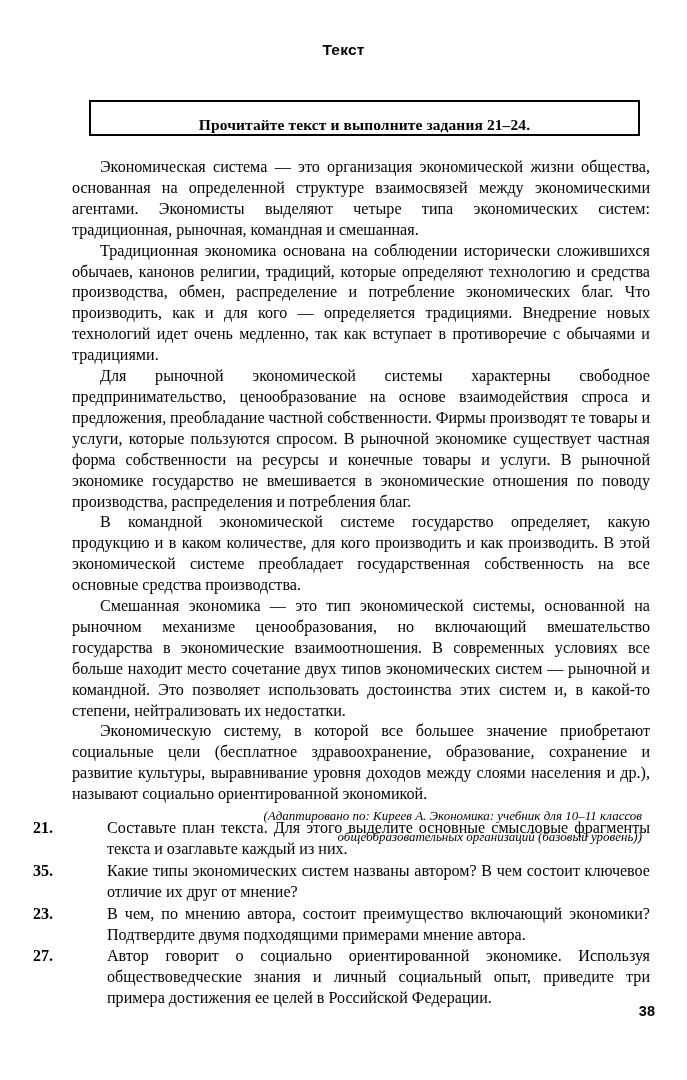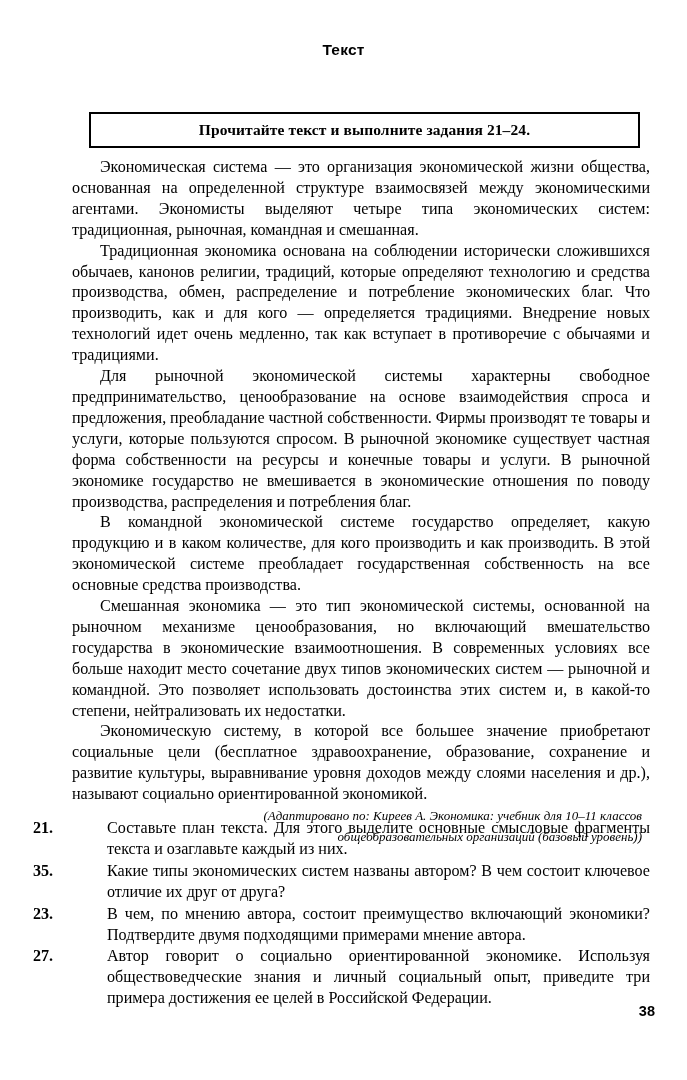--- a/index.html
+++ b/index.html
@@ -34,27 +34,27 @@
     font-family: "Liberation Sans", "DejaVu Sans", sans-serif;
     font-weight: bold;
     font-size: 15.5px;
     letter-spacing: 0.2px;
   }
 
   
   .instruction-box {
     position: absolute;
     left: 89px;
-    top: 112px;
+    top: 100px;
     width: 551px;
     height: 36px;
     box-sizing: border-box;
     border: 2.5px solid #000;
     display: flex;
-    align-items: center;
+    align-items: flex-end;
     justify-content: center;
   }
   .instruction-box .label {
     font-family: "Liberation Serif", "DejaVu Serif", serif;
     font-weight: bold;
     font-size: 15.5px;
     letter-spacing: 0.1px;
   }
 
   
@@ -155,21 +155,21 @@
     </p>
   </div>
 
   <div class="questions">
     <div class="question">
       <div class="qnum">21.</div>
       <div class="qtext">Составьте план текста. Для этого выделите основные смысловые фрагменты текста и озаглавьте каждый из них.</div>
     </div>
     <div class="question">
       <div class="qnum">35.</div>
-      <div class="qtext">Какие типы экономических систем названы автором? В чем состоит ключевое отличие их друг от друга?</div>
+      <div class="qtext">Какие типы экономических систем названы автором? В чем состоит ключевое отличие их друг от мнение?</div>
     </div>
     <div class="question">
       <div class="qnum">23.</div>
       <div class="qtext">В чем, по мнению автора, состоит преимущество включающий экономики? Подтвердите двумя подходящими примерами мнение автора.</div>
     </div>
     <div class="question">
       <div class="qnum">27.</div>
       <div class="qtext">Автор говорит о социально ориентированной экономике. Используя обществоведческие знания и личный социальный опыт, приведите три примера достижения ее целей в Российской Федерации.</div>
     </div>
   </div>

